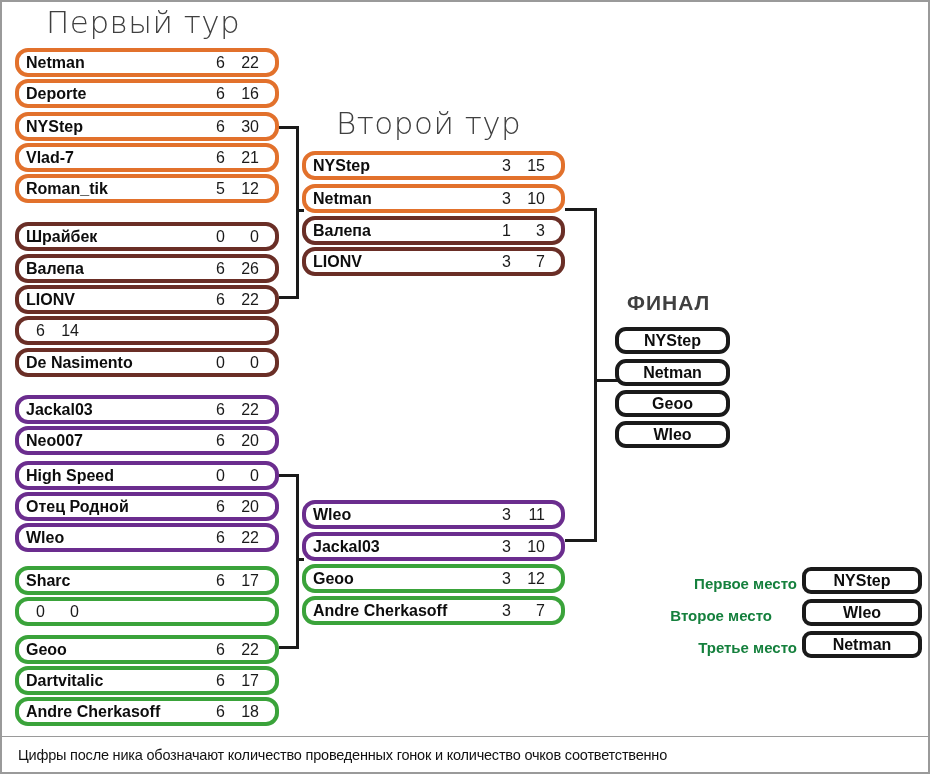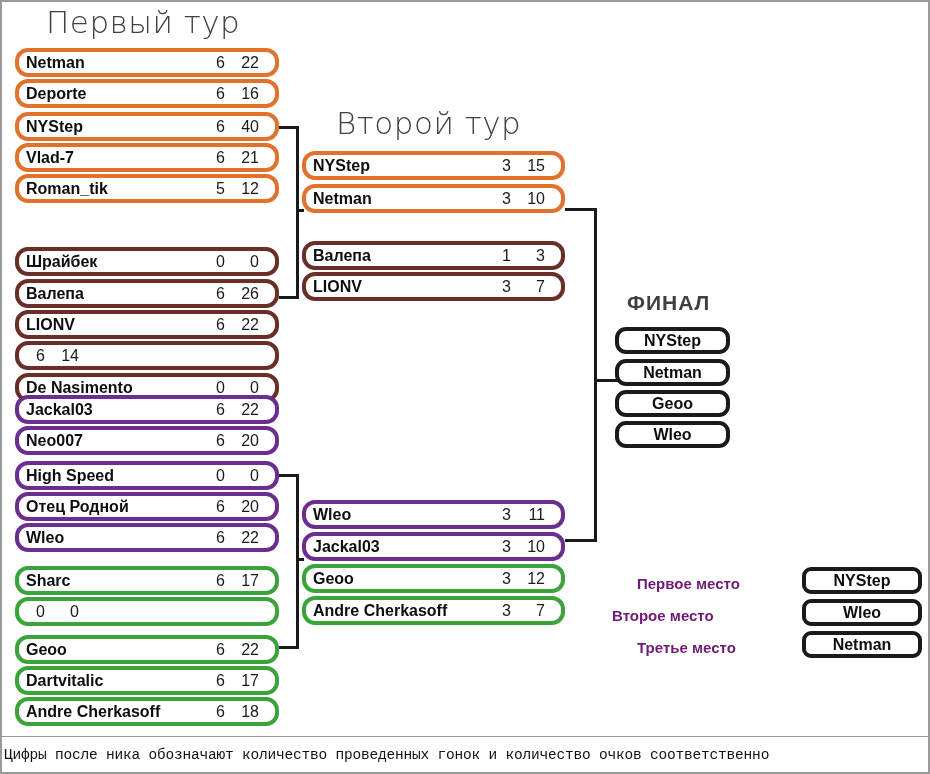--- a/index.html
+++ b/index.html
@@ -59,21 +59,21 @@
     font-size: 16px;
     color: #1a1a1a;
     text-align: right;
     flex: 0 0 auto;
   }
   .row .races  { width: 26px; }
   .row .points { width: 34px; padding-right: 16px; }
 
   
   .g-orange { border-color: #e2712c; }
-  .g-brown  { border-color: #6a2e26; margin-top: 25px; }
+  .g-brown  { border-color: #6a2e26; }
   .g-purple { border-color: #6b2d8e; }
   .g-green  { border-color: #3aa33a; }
 
   
   .col-r1 { left: 13px;  width: 264px; }
   .col-r2 { left: 300px; width: 263px; }
 
   
   .final-row {
     position: absolute;
@@ -93,22 +93,22 @@
     font-weight: bold;
     color: #0d0d0d;
     white-space: nowrap;
   }
 
   
   .place-label {
     position: absolute;
     font-size: 15px;
     font-weight: bold;
-    color: #701a75;
-    text-align: left;
+    color: #15803d;
+    text-align: right;
     white-space: nowrap;
     width: 160px;
   }
   .place-box {
     position: absolute;
     left: 800px;
     width: 120px;
     height: 27px;
     box-sizing: border-box;
     background: #ffffff;
@@ -138,24 +138,24 @@
     bottom: 0;
     width: 100%;
     height: 36px;
     border-top: 1px solid #9a9a9a;
     background: #ffffff;
     box-sizing: border-box;
     display: flex;
     align-items: center;
   }
   #footer-note {
-    font-family: Liberation Mono, monospace;
+    font-family: Liberation Sans, sans-serif;
     font-size: 14.5px;
     color: #111111;
-    padding-left: 2px;
+    padding-left: 16px;
     white-space: nowrap;
     letter-spacing: -0.2px;
   }
 </style>
 </head>
 <body>
 
 <div id="root">
 
   <div class="round-title" id="title-round1">Первый тур</div>
@@ -168,21 +168,21 @@
     <span class="points">22</span>
   </div>
   <div class="row col-r1 g-orange" style="top:77px">
     <span class="nick">Deporte</span>
     <span class="races">6</span>
     <span class="points">16</span>
   </div>
   <div class="row col-r1 g-orange" style="top:110px">
     <span class="nick">NYStep</span>
     <span class="races">6</span>
-    <span class="points">40</span>
+    <span class="points">30</span>
   </div>
   <div class="row col-r1 g-orange" style="top:141px">
     <span class="nick">Vlad-7</span>
     <span class="races">6</span>
     <span class="points">21</span>
   </div>
   <div class="row col-r1 g-orange" style="top:172px">
     <span class="nick">Roman_tik</span>
     <span class="races">5</span>
     <span class="points">12</span>

